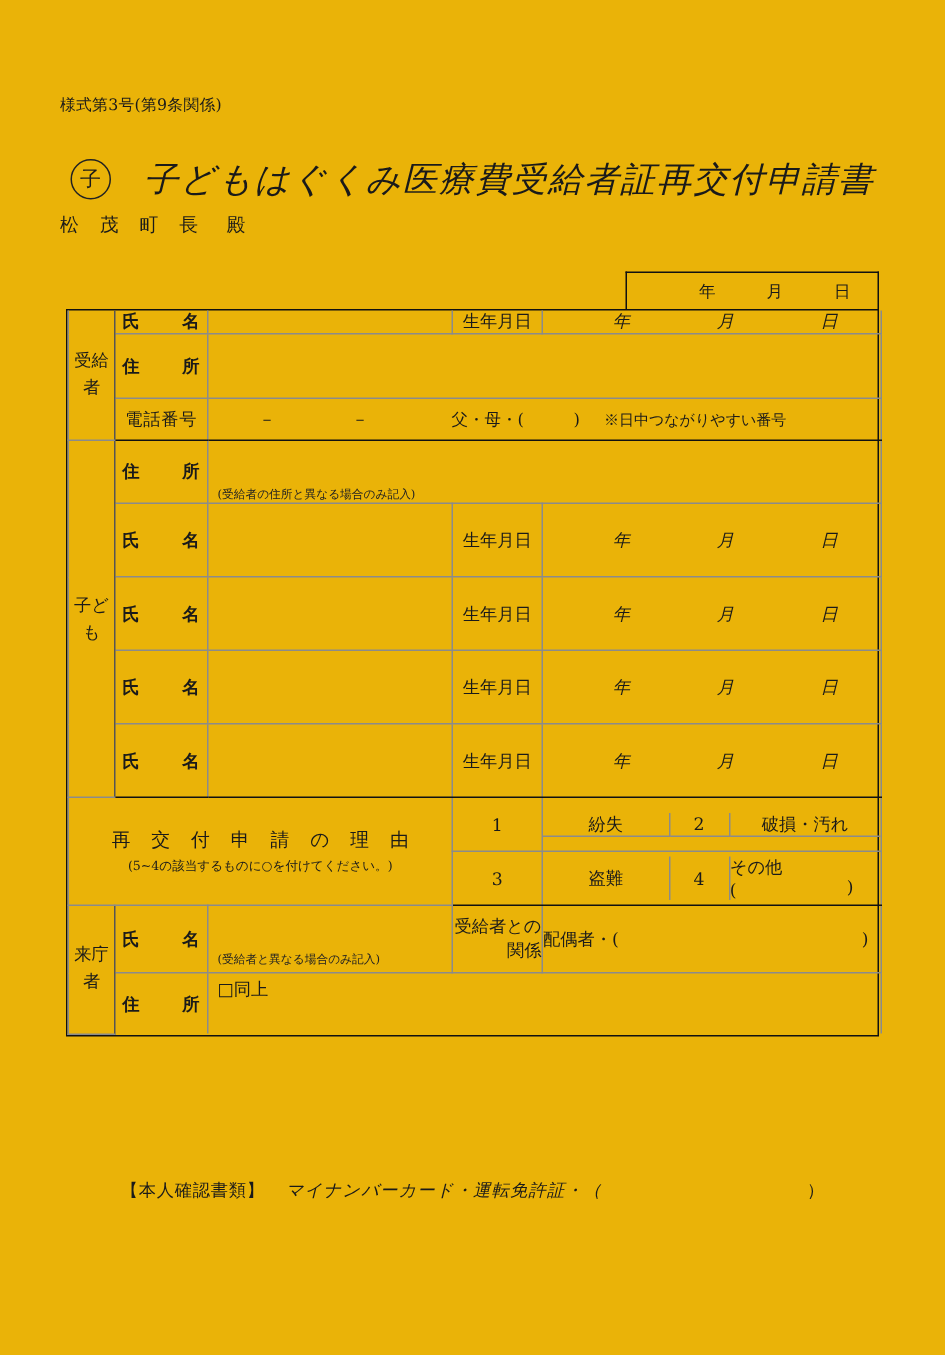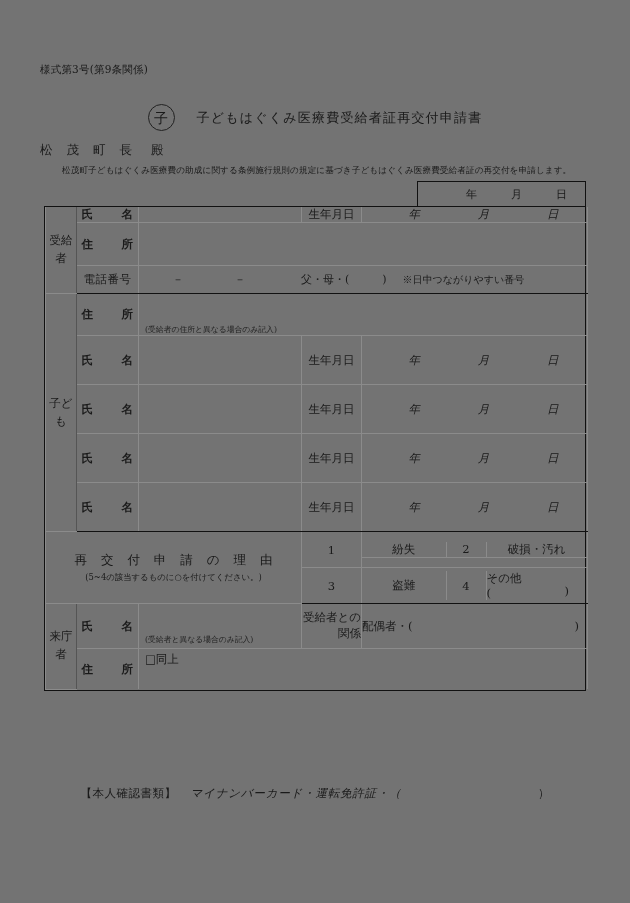--- a/index.html
+++ b/index.html
@@ -11,21 +11,21 @@
     width: 630px;
     height: 903px;
     font-family: "DejaVu Serif", "Liberation Serif", serif;
     color: #1a1a1a;
     position: relative;
     overflow: hidden;
   }
   .page {
     position: absolute;
     inset: 0;
-    background: #737373;
+    background: #eab308;
   }
 
   
   .form-code {
     position: absolute;
     left: 40px;
     top: 63px;
     font-size: 10.5px;
     letter-spacing: 0.2px;
     white-space: nowrap;
@@ -46,23 +46,24 @@
     border-radius: 50%;
     display: flex;
     align-items: center;
     justify-content: center;
     font-size: 14px;
     line-height: 1;
     margin-right: 22px;
     flex: 0 0 auto;
   }
   .title-text {
-    font-size: 13px;
+    font-size: 23px;
     letter-spacing: 1.2px;
     white-space: nowrap;
+    font-style: italic;
   }
   .addressee {
     position: absolute;
     left: 40px;
     top: 142px;
     font-size: 12.5px;
     letter-spacing: 5px;
     white-space: nowrap;
   }
   .addressee .hon {
@@ -278,21 +279,20 @@
 
   <div class="title-row">
     <div class="title-mark">子</div>
     <div class="title-text">子どもはぐくみ医療費受給者証再交付申請書</div>
   </div>
 
   <div class="addressee">
     <span>松 茂 町 長</span><span class="hon">殿</span>
   </div>
 
-  <div class="intro">松茂町子どもはぐくみ医療費の助成に関する条例施行規則の規定に基づき子どもはぐくみ医療費受給者証の再交付を申請します。</div>
 
   <div class="date-box">
     <span>年</span>
     <span>月</span>
     <span>日</span>
   </div>
 
   <div class="table">
     <table class="grid">
       <colgroup>

